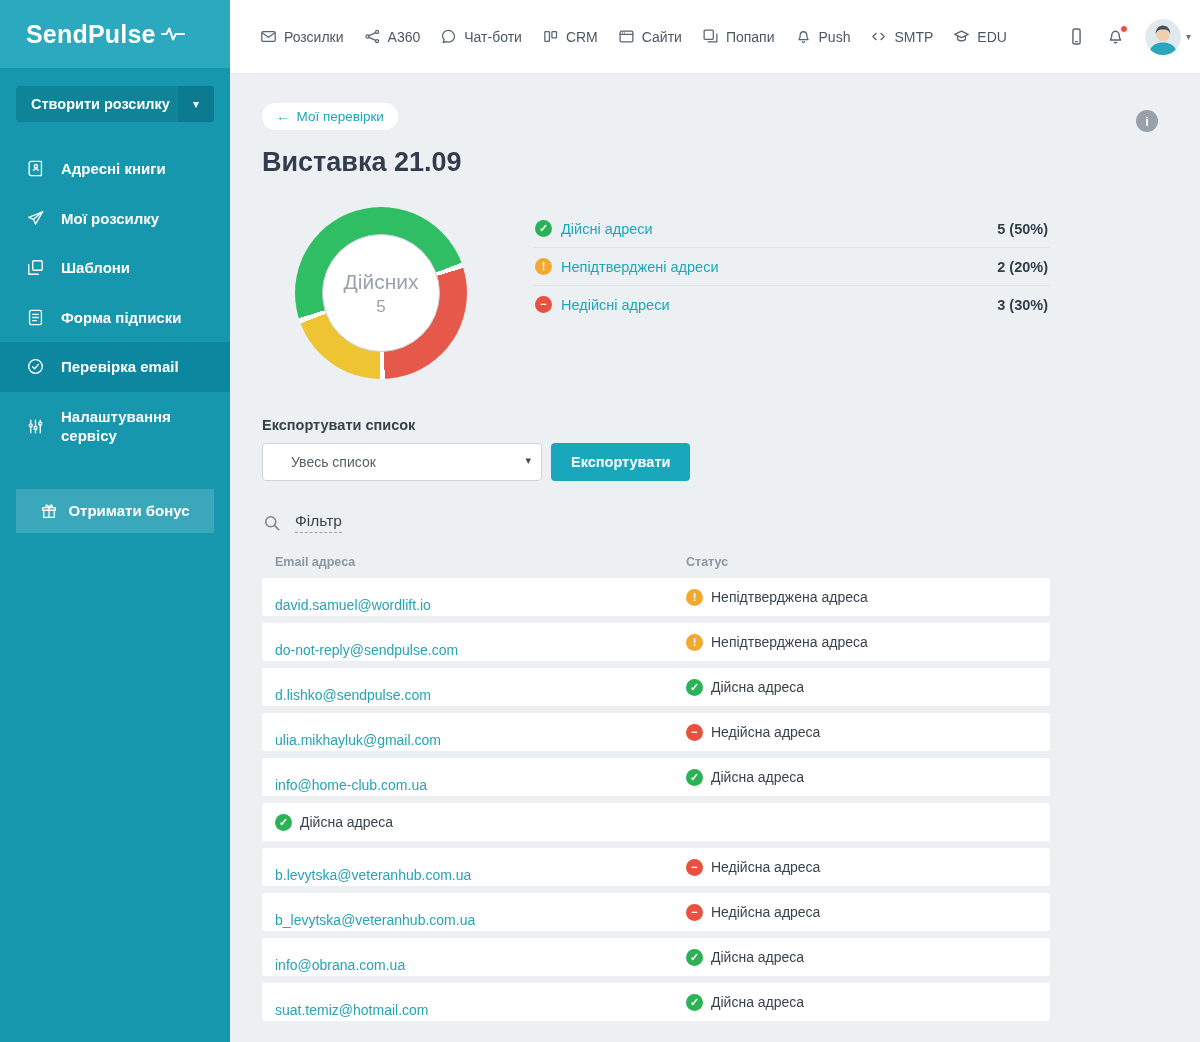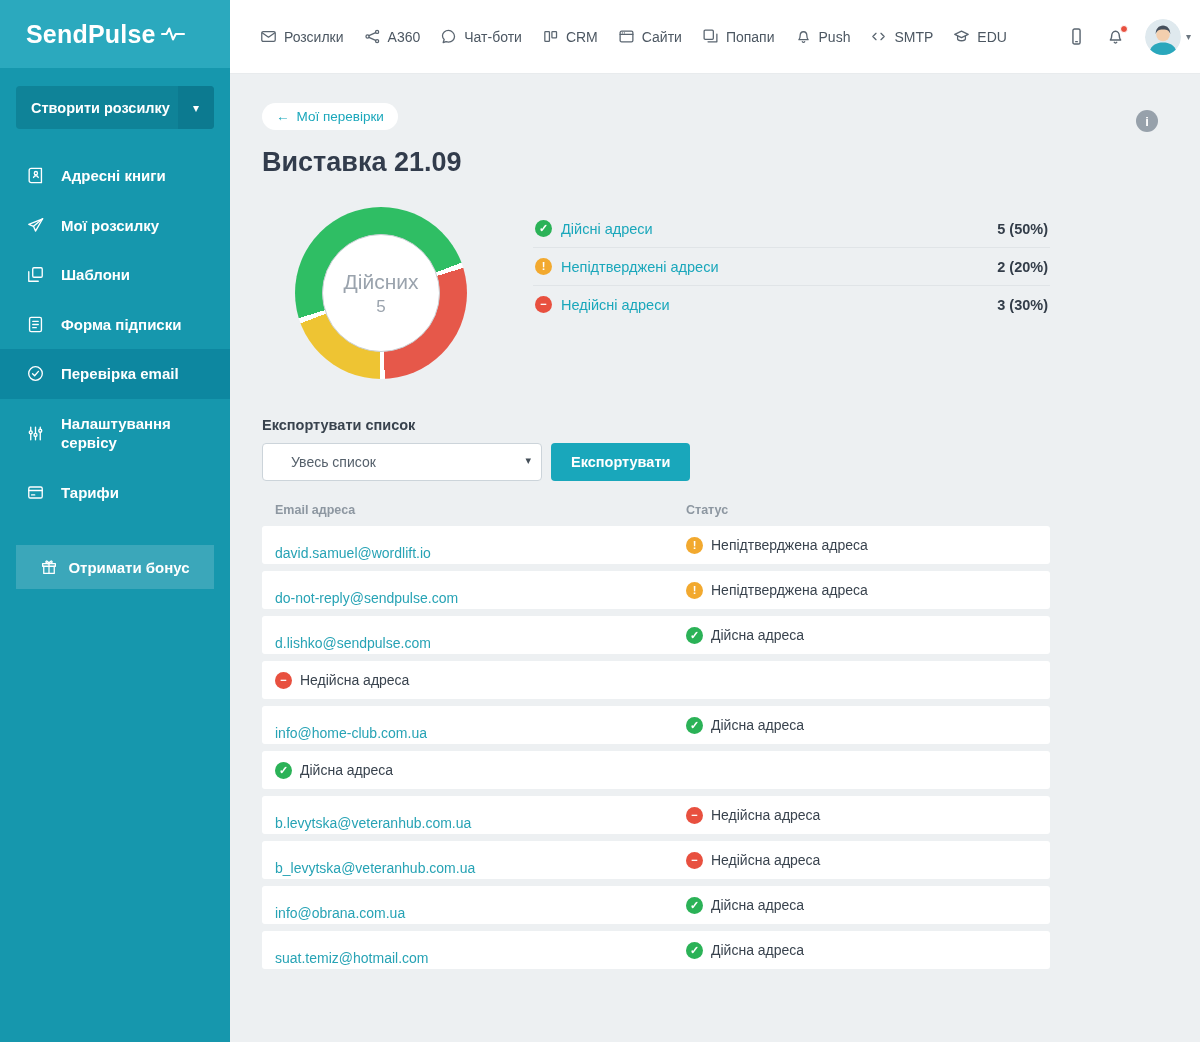--- a/index.html
+++ b/index.html
@@ -4,21 +4,21 @@
 <style>
   * { margin:0; padding:0; box-sizing:border-box; }
   html,body { width:1200px; height:1042px; overflow:hidden; }
   body { font-family:"Liberation Sans", sans-serif; background:#edf0f2; color:#39434e; }
   .app { display:flex; width:1200px; height:1042px; }
 
   
   .sidebar { flex:0 0 230px; background:#1697ad; color:#fff; display:flex; flex-direction:column; }
   .logo { height:68px; background:#2ba9be; display:flex; align-items:center; padding-left:26px; gap:5px; cursor:pointer; }
   .logo-text { font-size:25px; font-weight:700; letter-spacing:.2px; }
-  .create-btn { margin:18px 16px 0; height:43px; background:#0f8398; border-radius:4px; display:flex; align-items:stretch; cursor:pointer; overflow:hidden; }
+  .create-btn { margin:18px 16px 0; height:36px; background:#0f8398; border-radius:4px; display:flex; align-items:stretch; cursor:pointer; overflow:hidden; }
   .create-btn .main-label { flex:1; display:flex; align-items:center; padding-left:15px; font-size:14.5px; font-weight:700; }
   .create-btn .caret-box { width:36px; background:#0c7a90; display:flex; align-items:center; justify-content:center; font-size:12px; }
   .side-nav { margin-top:22px; }
   .side-item { display:flex; align-items:center; gap:15px; padding:15px 30px 15px 26px; font-size:15px; font-weight:600; line-height:1.3; cursor:pointer; }
   .side-item.active { background:#0d87a0; }
   .side-item .s-icon { flex:0 0 20px; display:flex; }
   .bonus-btn { margin:28px 16px 0; height:44px; background:rgba(255,255,255,.16); border-radius:0; display:flex; align-items:center; justify-content:center; gap:10px; font-size:15px; font-weight:700; cursor:pointer; }
 
   
   .main { flex:1; min-width:0; display:flex; flex-direction:column; }
@@ -146,29 +146,20 @@
       <div class="side-item">
         <span class="s-icon">
           <svg width="19" height="19" viewBox="0 0 24 24" fill="none" stroke="#fff" stroke-width="1.7" stroke-linecap="round" stroke-linejoin="round">
               <path d="M6 4v4.5M6 12.5V20M12 4v7.5M12 15.8v4.2M18 4v2.5M18 10.5V20"></path>
               <circle cx="6" cy="10.5" r="1.9"></circle>
               <circle cx="12" cy="13.8" r="1.9"></circle>
               <circle cx="18" cy="8.5" r="1.9"></circle>
             </svg>
         </span>
         <span>Налаштування сервісу</span>
-      </div>
-      <div class="side-item">
-        <span class="s-icon">
-          <svg width="19" height="19" viewBox="0 0 24 24" fill="none" stroke="#fff" stroke-width="1.7" stroke-linecap="round" stroke-linejoin="round">
-              <rect x="3.5" y="5" width="17" height="14" rx="2"></rect>
-              <path d="M3.5 9.5h17M7 15h4"></path>
-            </svg>
-        </span>
-        <span>Тарифи</span>
       </div>
     </nav>
 
     <div class="bonus-btn">
       <span style="display:flex">
         <svg width="18" height="18" viewBox="0 0 24 24" fill="none" stroke="#fff" stroke-width="1.7" stroke-linecap="round" stroke-linejoin="round">
             <path d="M3.5 7.5h17V11h-17z"></path>
             <path d="M5 11v9.5h14V11"></path>
             <path d="M12 7.5v13"></path>
             <path d="M12 7.5c-1.6 0-4.2-.4-4.2-2.4C7.8 3.6 10.6 3 12 7.5z"></path>
@@ -344,20 +335,29 @@
         <div class="export-row">
           <span class="select-wrap">
             <select>
               <option>Увесь список</option>
             </select>
             <span class="select-caret">▾</span>
           </span>
           <button class="export-btn">Експортувати</button>
         </div>
 
+        <div class="filter-row">
+          <span class="search-icon">
+            <svg width="20" height="20" viewBox="0 0 24 24" fill="none" stroke="currentColor" stroke-width="1.9" stroke-linecap="round" stroke-linejoin="round">
+                <circle cx="10.5" cy="10.5" r="6"></circle>
+                <path d="M15.2 15.2L20 20"></path>
+              </svg>
+          </span>
+          <span class="filter-label">Фільтр</span>
+        </div>
 
         <div class="table-head">
           <span class="th-email">Email адреса</span>
           <span>Статус</span>
         </div>
 
         <div class="rows">
 
             <div class="row">
               <a class="cell-email">david.samuel@wordlift.io</a>
@@ -377,20 +377,21 @@
 
             <div class="row">
               <a class="cell-email">d.lishko@sendpulse.com</a>
               <span class="cell-status">
                 <span class="status-icon valid">✓</span>
                 <span>Дійсна адреса</span>
               </span>
             </div>
 
             <div class="row">
+              <a class="cell-email">ulia.mikhayluk@gmail.com</a>
               <span class="cell-status">
                 <span class="status-icon invalid">−</span>
                 <span>Недійсна адреса</span>
               </span>
             </div>
 
             <div class="row">
               <a class="cell-email">info@home-club.com.ua</a>
               <span class="cell-status">
                 <span class="status-icon valid">✓</span>

